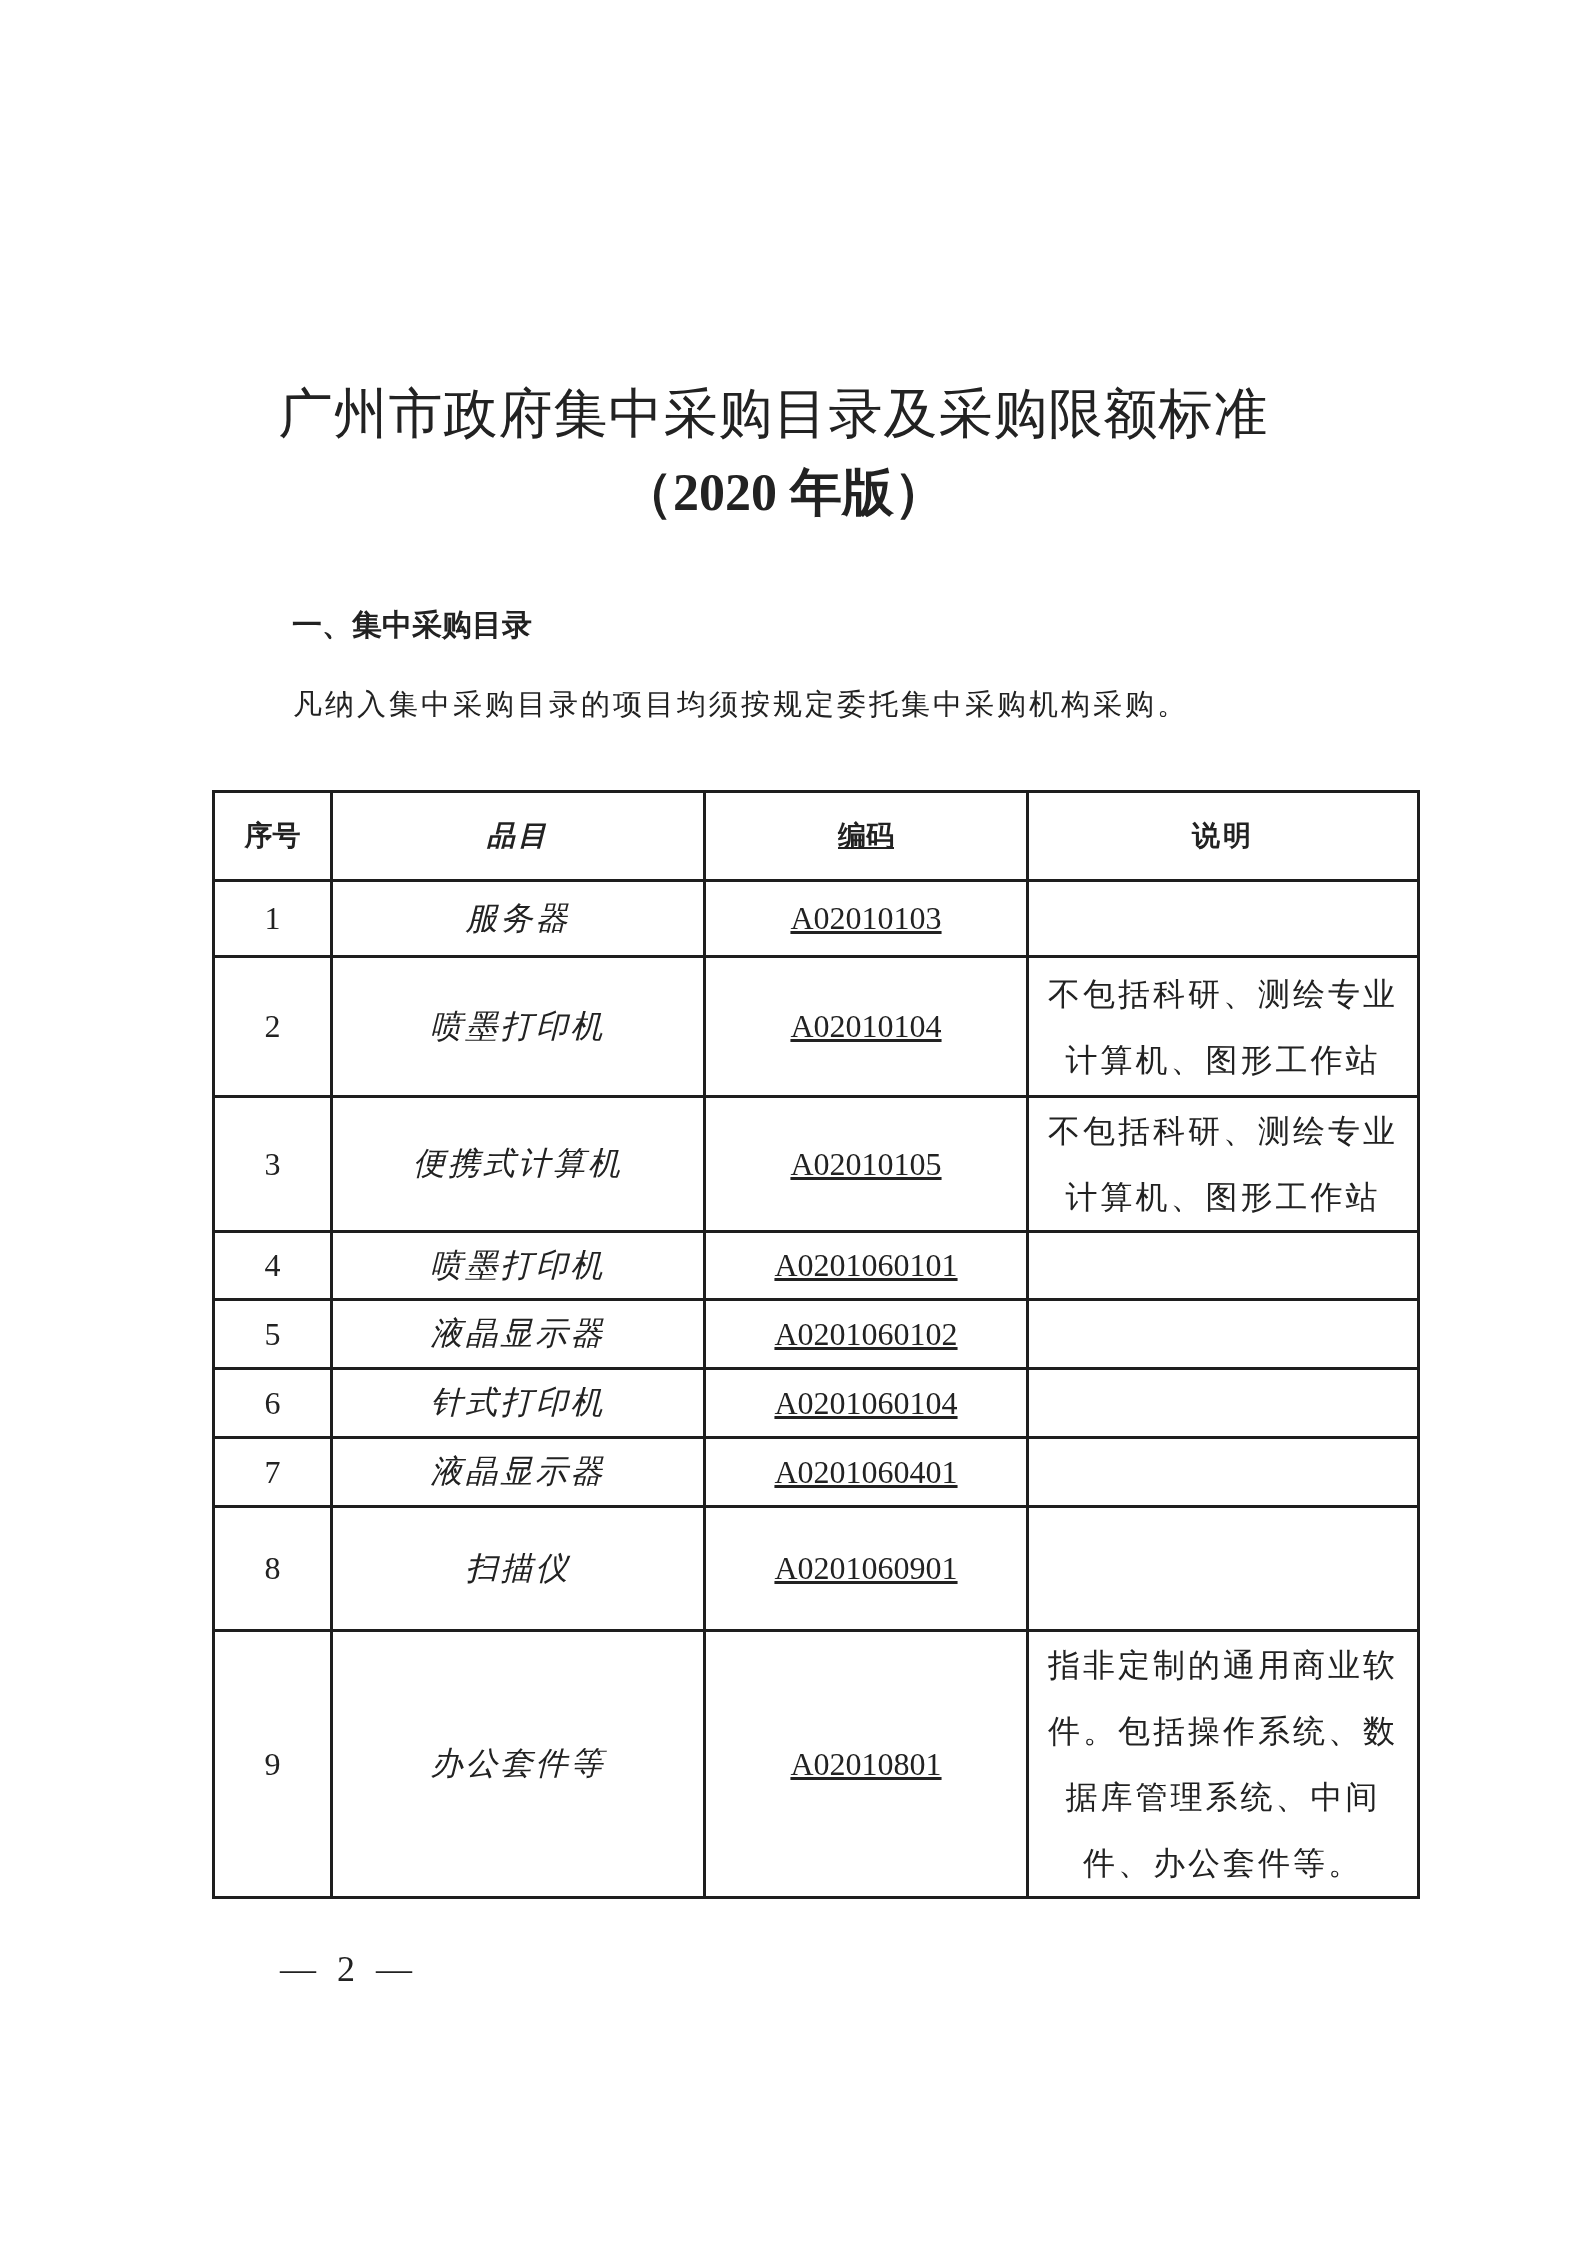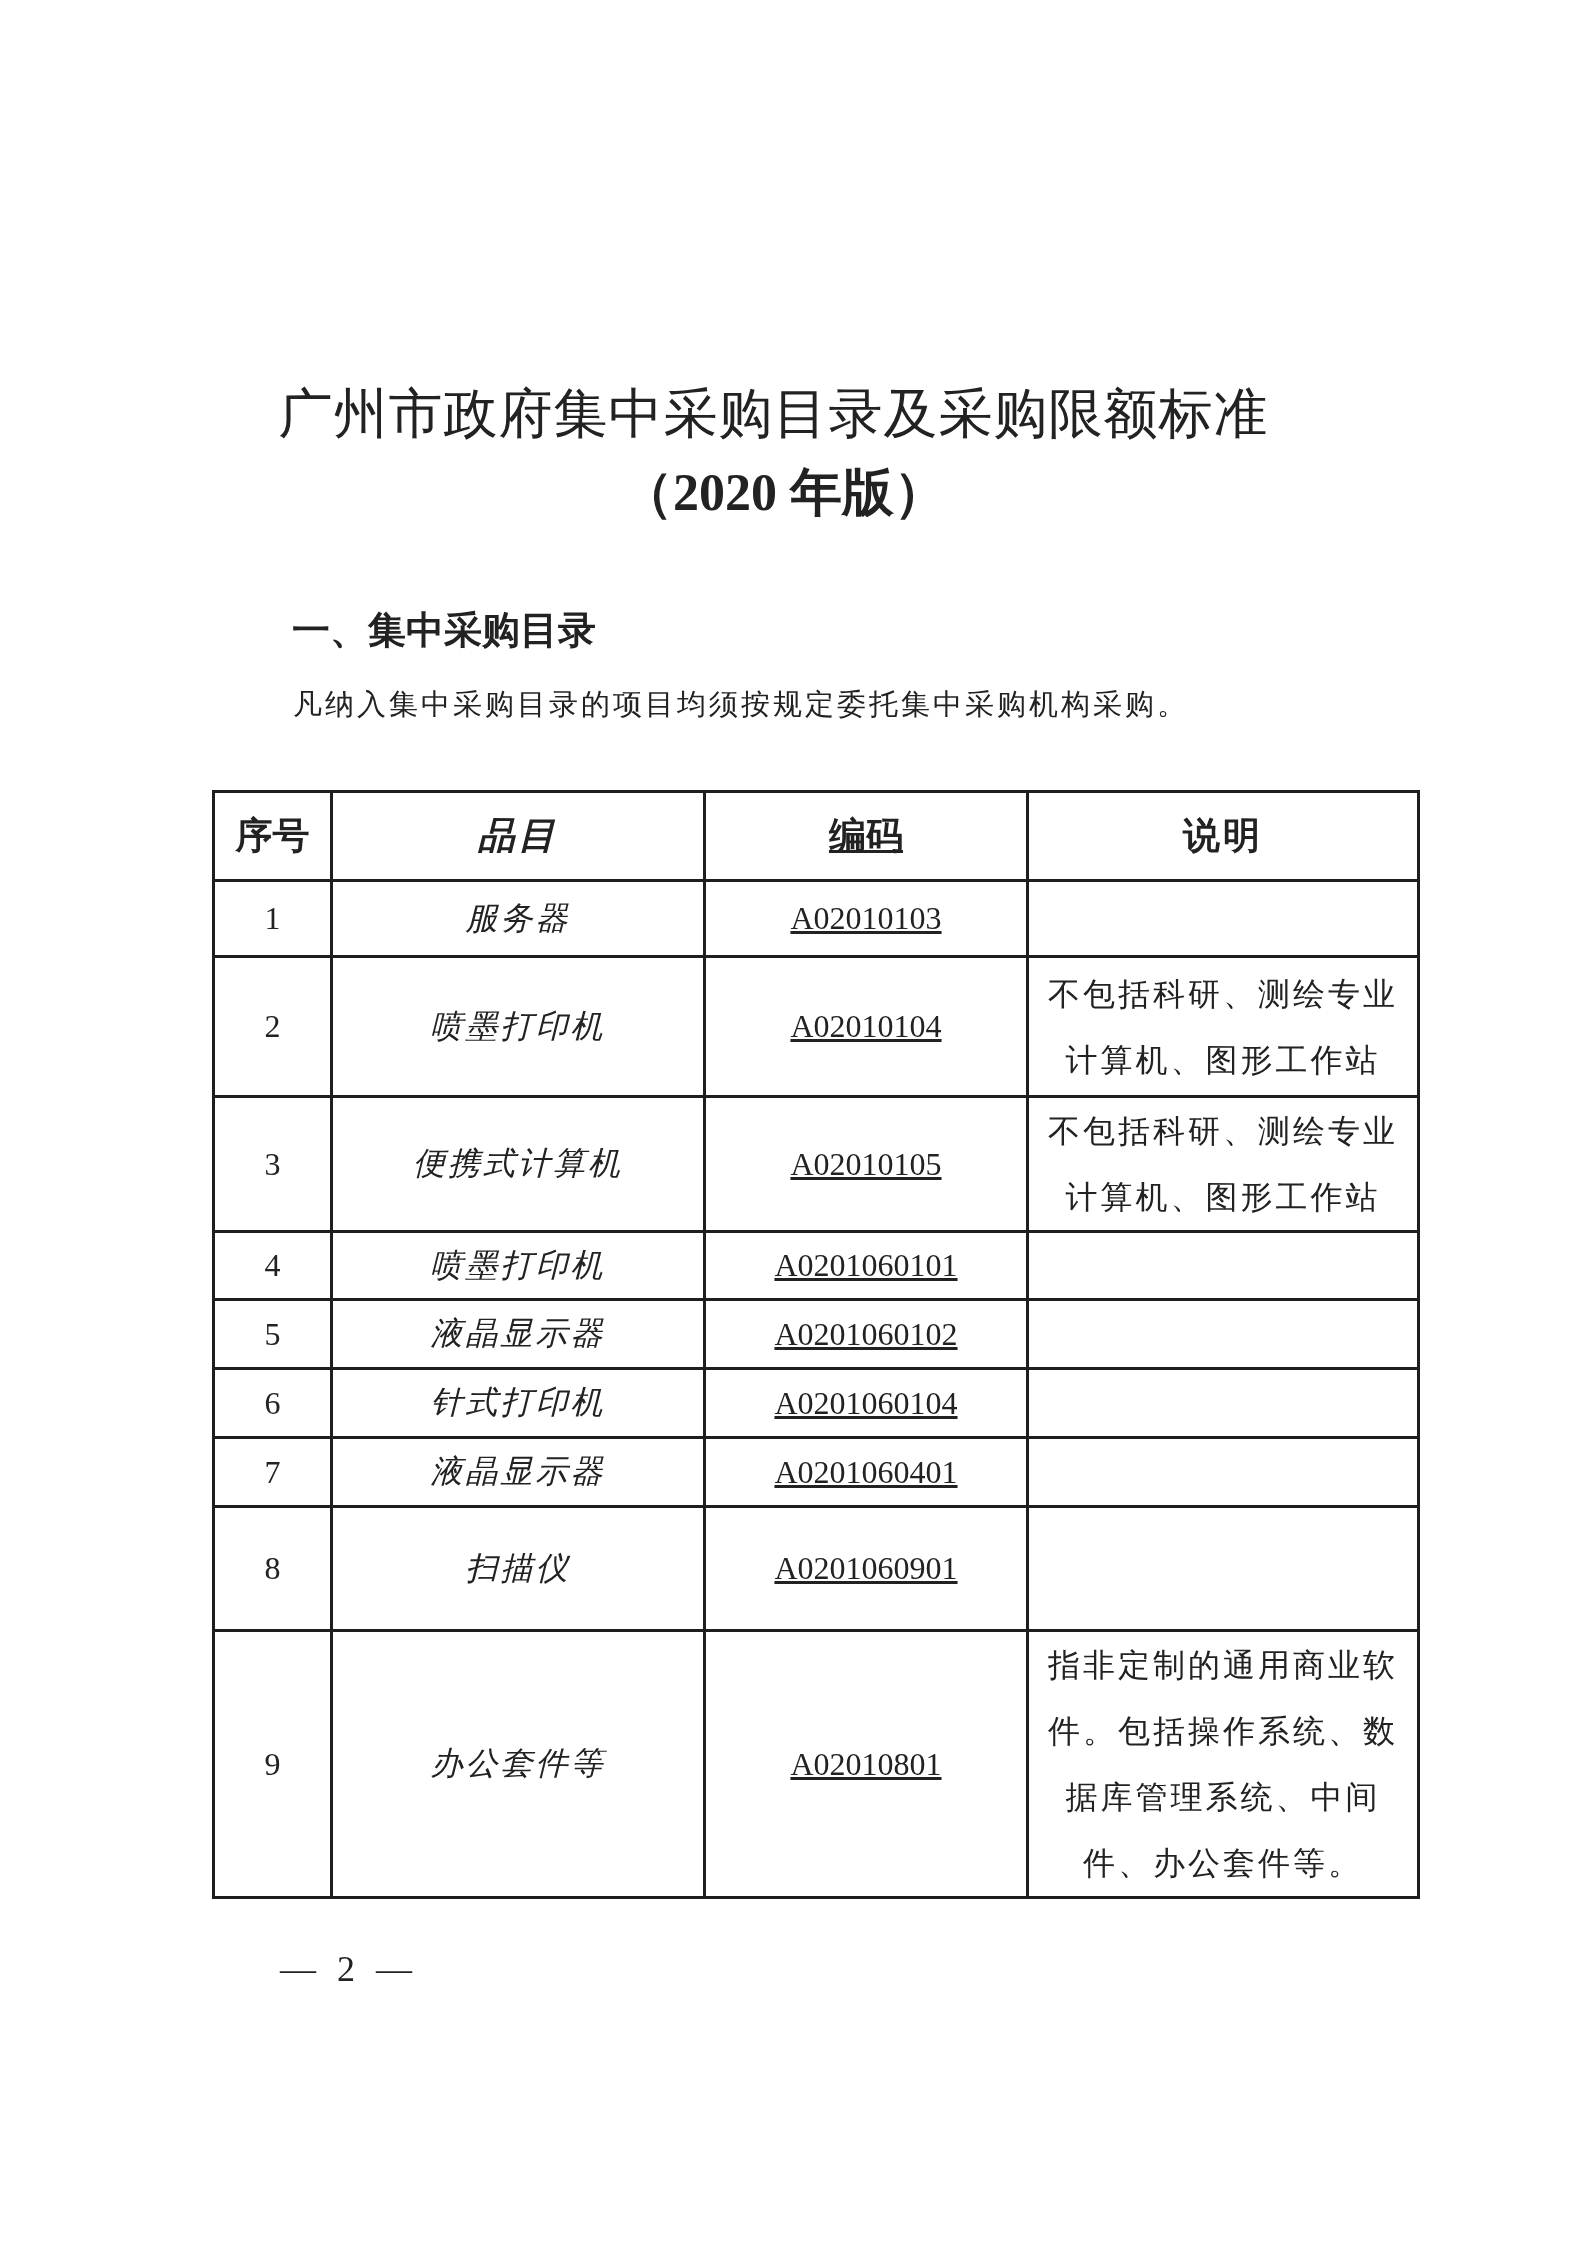--- a/index.html
+++ b/index.html
@@ -24,21 +24,21 @@
     position: absolute; left: 0; right: 0; top: 458px;
     text-align: center;
     font-family: "Liberation Serif", "DejaVu Serif", serif;
     font-weight: bold;
     font-size: 52px; color: #222;
     transform: translateX(-10px);
   }
   .section-heading {
     position: absolute; left: 292px; top: 605px;
     font-family: "DejaVu Sans", "Liberation Sans", sans-serif;
-    font-weight: bold; font-size: 38px; color: #222;
+    font-weight: bold; font-size: 30px; color: #222;
   }
   .intro {
     position: absolute; left: 215px; top: 665px; width: 1200px;
     font-family: "DejaVu Sans", "Liberation Sans", sans-serif;
     font-size: 29px; line-height: 78px; color: #222;
     text-indent: 78px; letter-spacing: 3px;
   }
   table.catalog {
     position: absolute; left: 212px; top: 790px;
     width: 1208px;
@@ -46,21 +46,21 @@
     table-layout: fixed;
   }
   table.catalog td, table.catalog th {
     border: 3px solid #1e1e1e;
     text-align: center; vertical-align: middle;
     padding: 0 10px;
     font-size: 32px; color: #222;
   }
   table.catalog th {
     font-family: "DejaVu Sans", "Liberation Sans", sans-serif;
-    font-weight: bold; font-size: 37px; height: 86px;
+    font-weight: bold; font-size: 28px; height: 86px;
   }
   .c-no { width: 95px; font-family: "Liberation Serif", serif; font-size: 34px; }
   .c-item { width: 350px; font-family: "DejaVu Sans", "Liberation Sans", sans-serif; letter-spacing: 3px; font-style: italic; }
   .c-code { width: 300px; font-family: "Liberation Serif", serif; font-size: 34px; text-decoration: underline; }
   .c-note { font-family: Liberation Serif, serif; line-height: 66px; letter-spacing: 3px; text-align: center; }
   th.c-no { font-family: "DejaVu Sans", "Liberation Sans", sans-serif; font-size: 32px; padding: 0; }
   .footer {
     position: absolute; left: 280px; top: 1948px;
     font-family: "Liberation Serif", serif;
     font-size: 36px; color: #222; letter-spacing: 6px;

